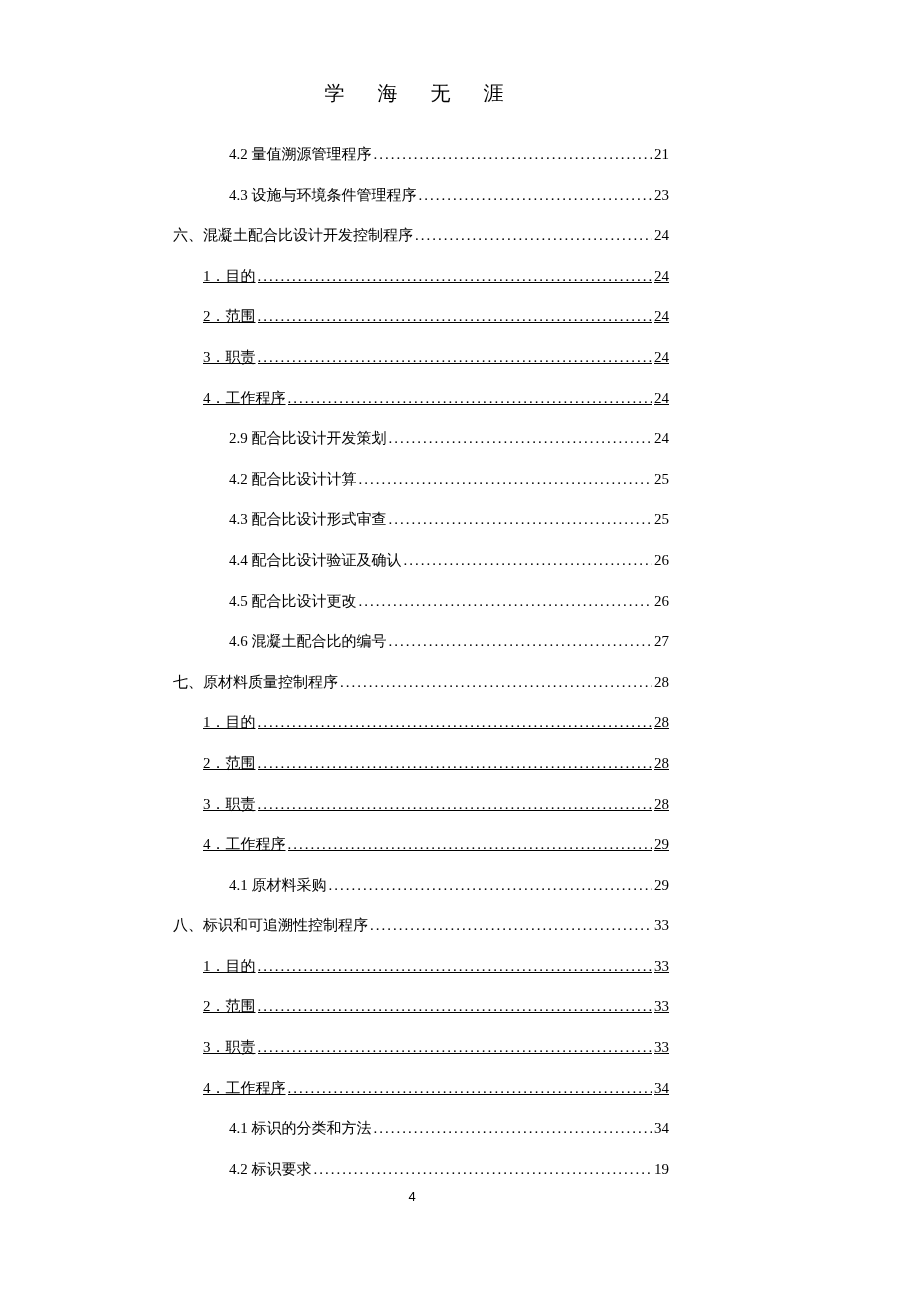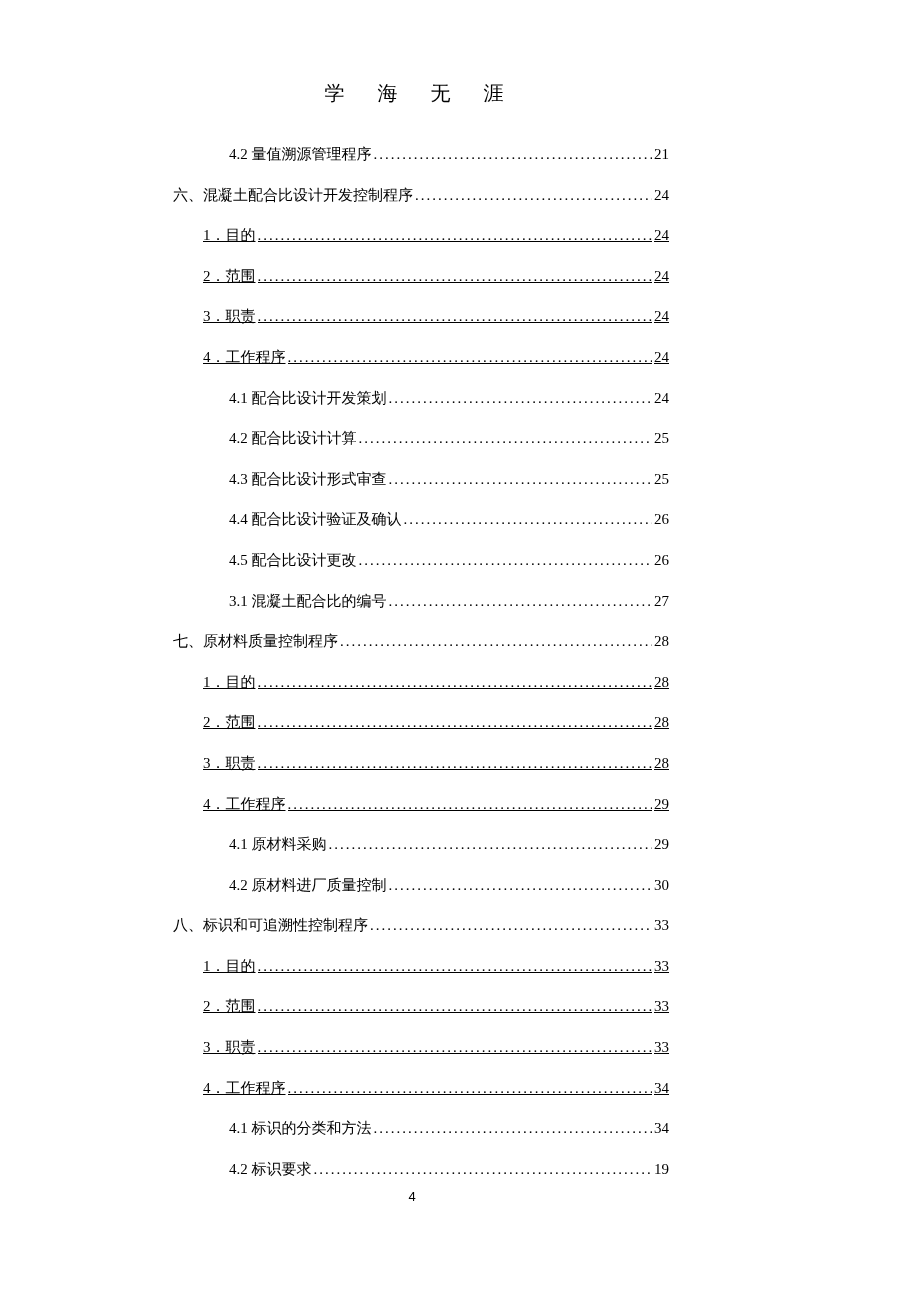--- a/index.html
+++ b/index.html
@@ -21,20 +21,25 @@
 <body>
 
 <div class="page">
   <div class="header">学 海 无 涯</div>
   <div class="toc" id="toc">
       <div class="toc-row lvl-2">
         <span class="toc-label">4.2 量值溯源管理程序</span>
         <span class="dots"></span>
         <span class="pg">21</span>
       </div>
+      <div class="toc-row lvl-2">
+        <span class="toc-label">4.3 设施与环境条件管理程序</span>
+        <span class="dots"></span>
+        <span class="pg">23</span>
+      </div>
       <div class="toc-row lvl-0">
         <span class="toc-label">六、混凝土配合比设计开发控制程序</span>
         <span class="dots"></span>
         <span class="pg">24</span>
       </div>
       <div class="toc-row lvl-1">
         <span class="toc-label">1．目的</span>
         <span class="dots"></span>
         <span class="pg">24</span>
       </div>
@@ -47,21 +52,21 @@
         <span class="toc-label">3．职责</span>
         <span class="dots"></span>
         <span class="pg">24</span>
       </div>
       <div class="toc-row lvl-1">
         <span class="toc-label">4．工作程序</span>
         <span class="dots"></span>
         <span class="pg">24</span>
       </div>
       <div class="toc-row lvl-2">
-        <span class="toc-label">4.1 配合比设计开发策划</span>
+        <span class="toc-label">2.9 配合比设计开发策划</span>
         <span class="dots"></span>
         <span class="pg">24</span>
       </div>
       <div class="toc-row lvl-2">
         <span class="toc-label">4.2 配合比设计计算</span>
         <span class="dots"></span>
         <span class="pg">25</span>
       </div>
       <div class="toc-row lvl-2">
         <span class="toc-label">4.3 配合比设计形式审查</span>
@@ -72,21 +77,21 @@
         <span class="toc-label">4.4 配合比设计验证及确认</span>
         <span class="dots"></span>
         <span class="pg">26</span>
       </div>
       <div class="toc-row lvl-2">
         <span class="toc-label">4.5 配合比设计更改</span>
         <span class="dots"></span>
         <span class="pg">26</span>
       </div>
       <div class="toc-row lvl-2">
-        <span class="toc-label">3.1 混凝土配合比的编号</span>
+        <span class="toc-label">4.6 混凝土配合比的编号</span>
         <span class="dots"></span>
         <span class="pg">27</span>
       </div>
       <div class="toc-row lvl-0">
         <span class="toc-label">七、原材料质量控制程序</span>
         <span class="dots"></span>
         <span class="pg">28</span>
       </div>
       <div class="toc-row lvl-1">
         <span class="toc-label">1．目的</span>
@@ -105,25 +110,20 @@
       </div>
       <div class="toc-row lvl-1">
         <span class="toc-label">4．工作程序</span>
         <span class="dots"></span>
         <span class="pg">29</span>
       </div>
       <div class="toc-row lvl-2">
         <span class="toc-label">4.1 原材料采购</span>
         <span class="dots"></span>
         <span class="pg">29</span>
-      </div>
-      <div class="toc-row lvl-2">
-        <span class="toc-label">4.2 原材料进厂质量控制</span>
-        <span class="dots"></span>
-        <span class="pg">30</span>
       </div>
       <div class="toc-row lvl-0">
         <span class="toc-label">八、标识和可追溯性控制程序</span>
         <span class="dots"></span>
         <span class="pg">33</span>
       </div>
       <div class="toc-row lvl-1">
         <span class="toc-label">1．目的</span>
         <span class="dots"></span>
         <span class="pg">33</span>

